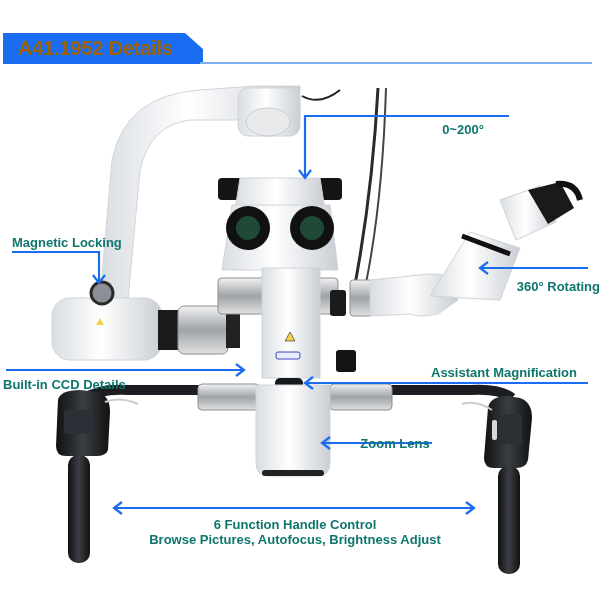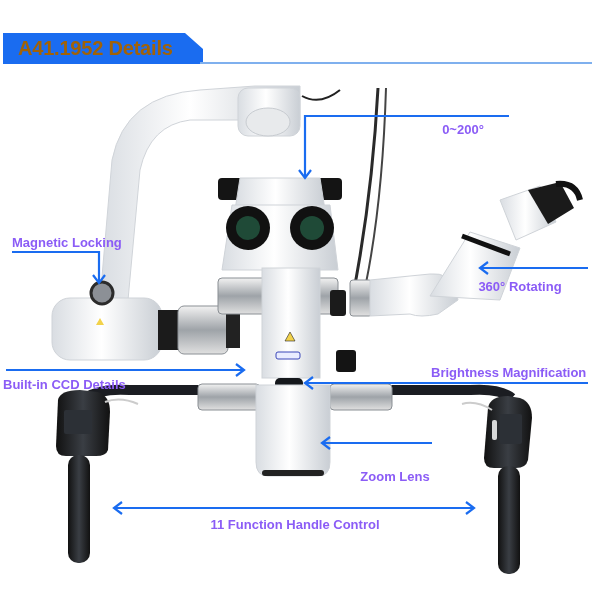--- a/index.html
+++ b/index.html
@@ -1,21 +1,21 @@
 <!DOCTYPE html>
 <html><head>
 <meta charset="utf-8">
 <style>
   html, body { margin:0; padding:0; background:#ffffff; }
   body { width:600px; height:600px; position:relative; overflow:hidden; font-family:"Liberation Sans", sans-serif; }
   .header-tab { position:absolute; left:3px; top:33px; width:200px; height:31px; background:#1a6cf0;
     clip-path: polygon(0 0, 182px 0, 200px 16px, 200px 100%, 0 100%); }
   .header-title { position:absolute; left:18px; top:37px; color:#a16207; font-weight:bold; font-size:20px; letter-spacing:-0.2px; }
   .header-line { position:absolute; left:200px; top:62px; width:392px; height:2px; background:#7fb0ee; }
-  .label { position:absolute; font-weight:bold; color:#8b5cf6; font-size:13px; line-height:15px; text-align:center; white-space:nowrap; }
+  .label { position:absolute; font-weight:bold; color:#0f766e; font-size:13px; line-height:15px; text-align:center; white-space:nowrap; }
   .label.left { text-align:center; }
   svg.scene { position:absolute; left:0; top:0; }
 </style>
 </head>
 <body>
 
 <div class="header-tab"></div>
 <div class="header-title">A41.1952 Details</div>
 <div class="header-line"></div>
 
@@ -140,31 +140,32 @@
 </svg>
 
 <div class="label" style="left:408px; top:122px; width:110px;">
   <div>0~200°</div>
 </div>
 
 <div class="label left" style="left:12px; top:235px;">
   <div>Magnetic Locking</div>
 </div>
 
-<div class="label" style="left:440px; top:279px; width:160px;">
+<div class="label" style="left:440px; top:279px; width:160px;text-align:right;">
   <div>360°  Rotating</div>
 </div>
 
 <div class="label left" style="left:3px; top:377px;">
   <div>Built-in CCD Details</div>
 </div>
 
 <div class="label left" style="left:431px; top:365px;">
-  <div>Brightness Magnification</div>
+  <div>Assistant Magnification</div>
 </div>
 
-<div class="label" style="left:340px; top:469px; width:110px;">
+<div class="label" style="left:340px; top:436px; width:110px;">
   <div>Zoom Lens</div>
 </div>
 
 <div class="label" style="left:120px; top:517px; width:350px;">
-  <div>11 Function Handle Control</div>
+  <div>6 Function Handle Control</div>
+  <div>Browse Pictures, Autofocus, Brightness Adjust</div>
 </div>
 
 </body></html>

